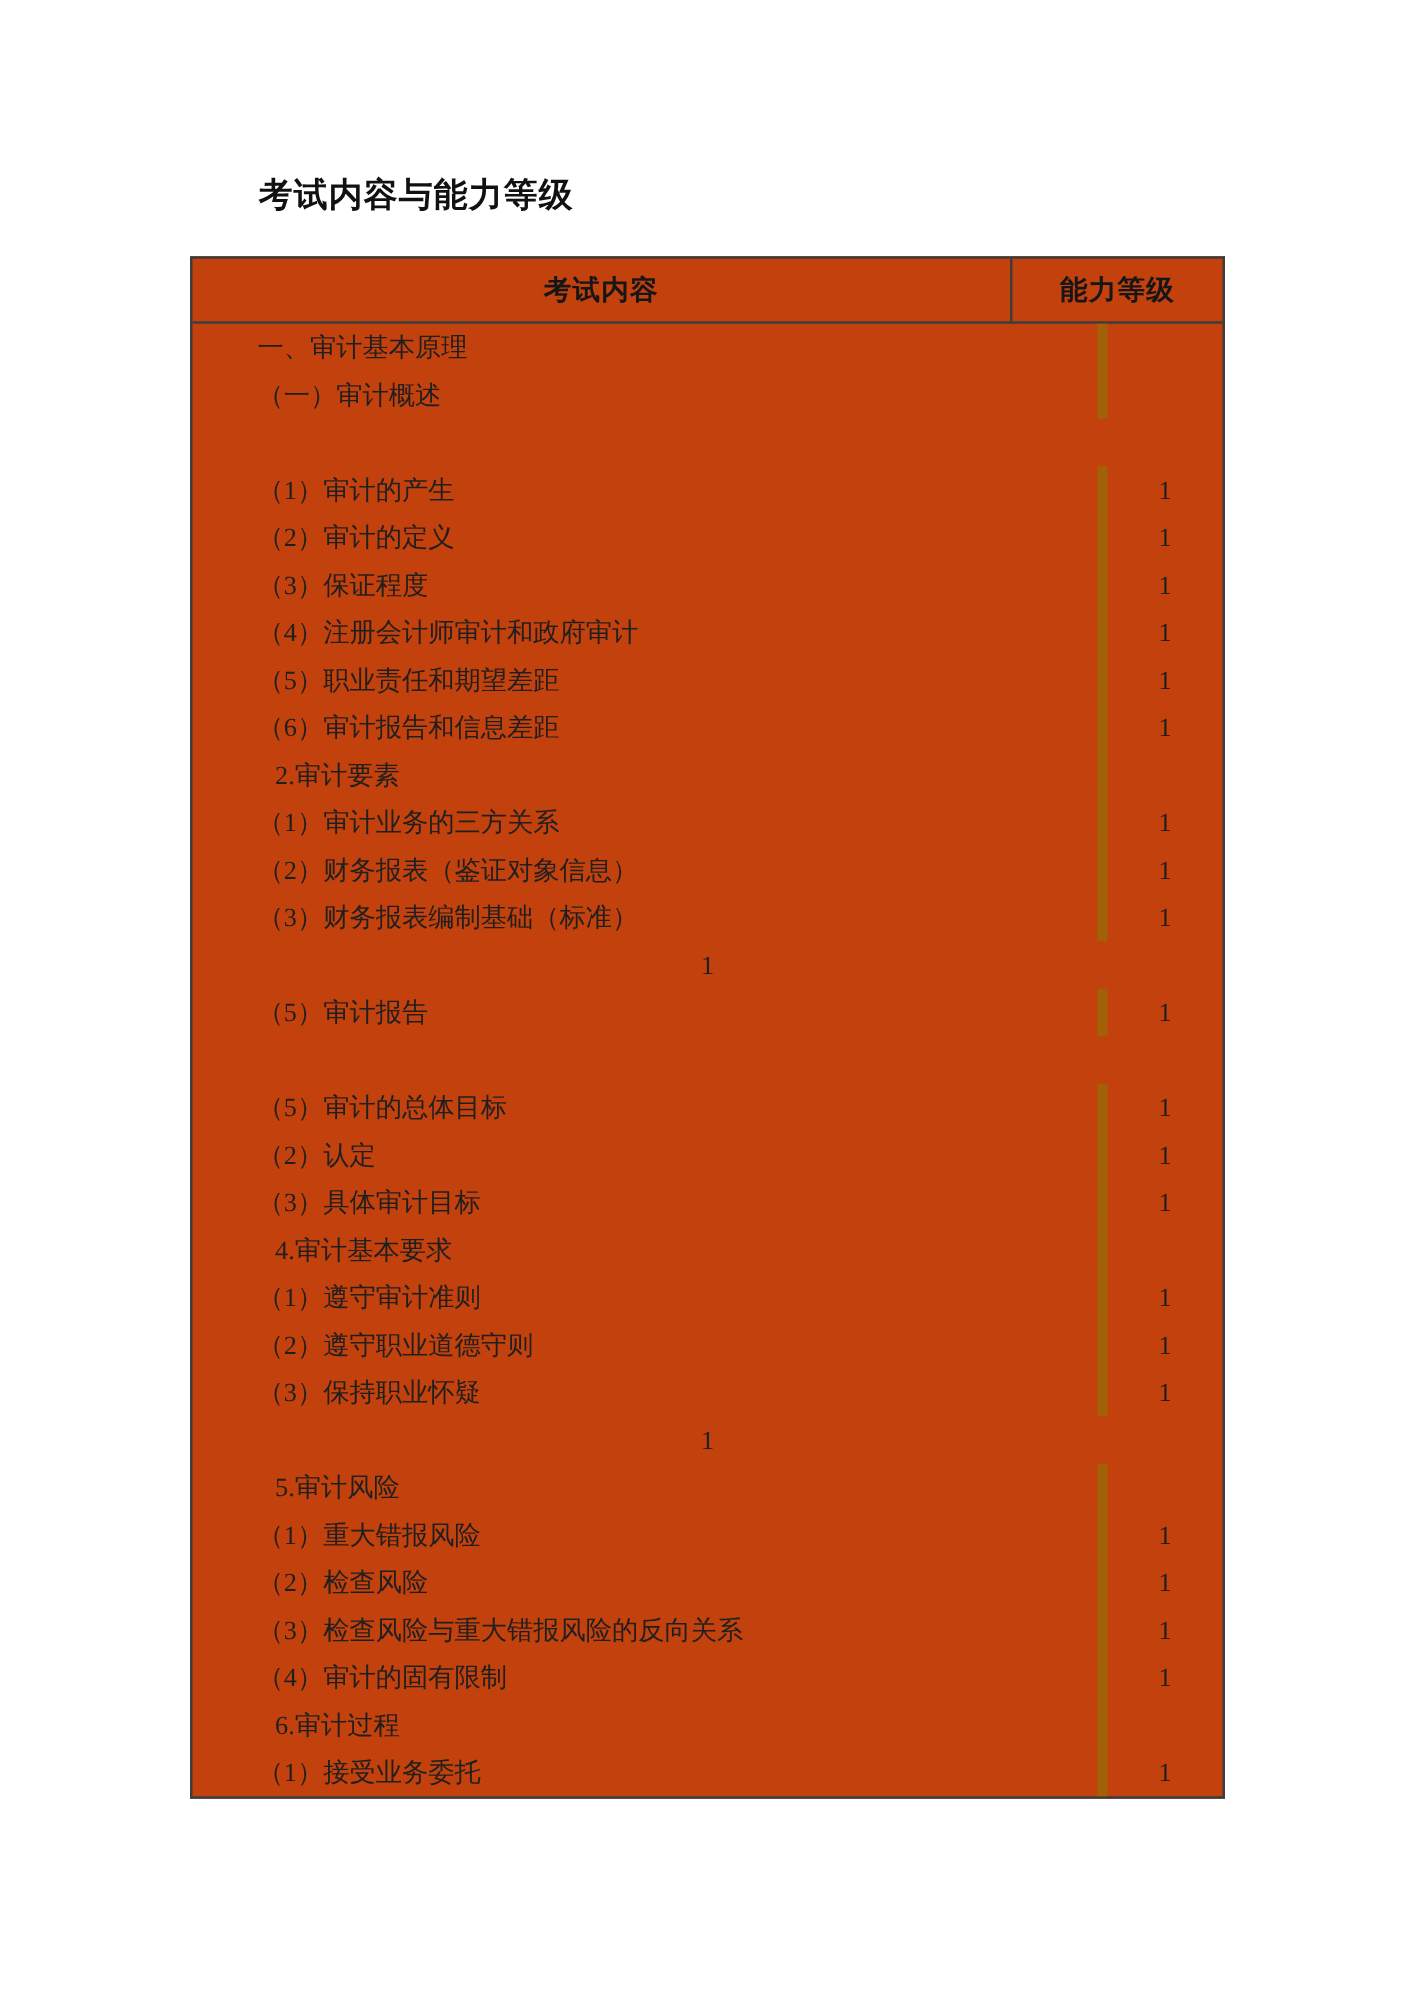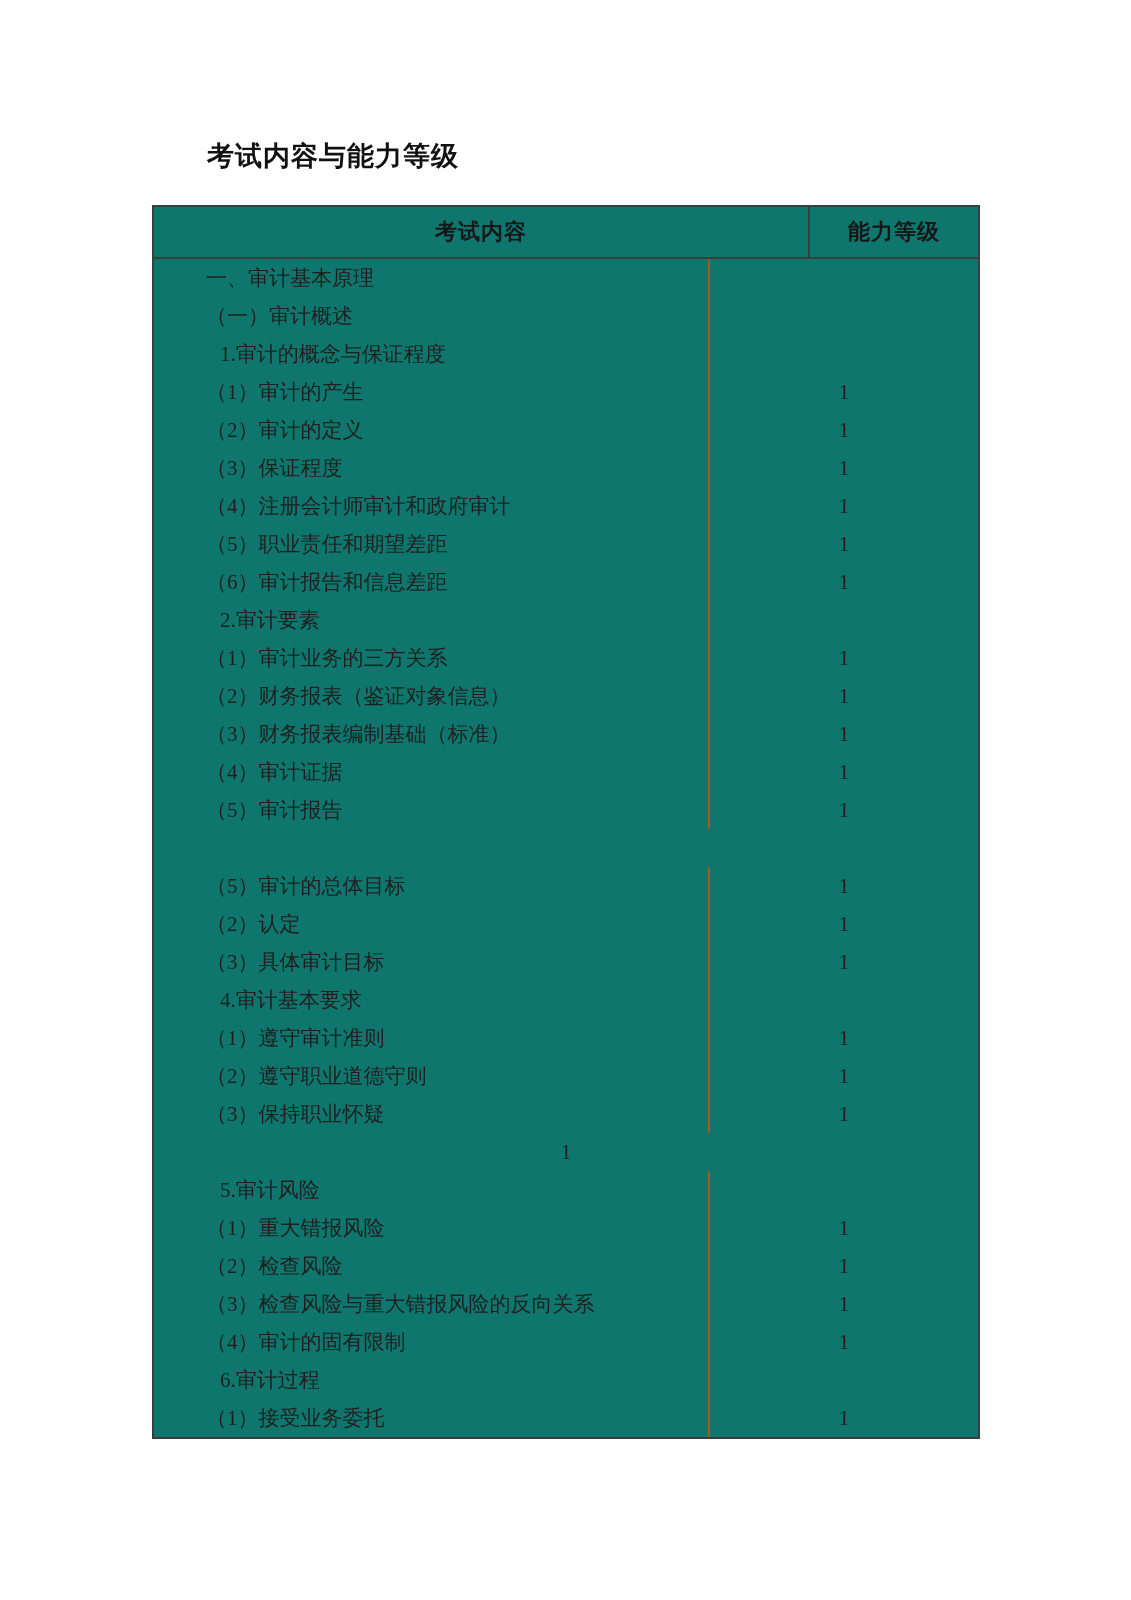--- a/index.html
+++ b/index.html
@@ -28,21 +28,21 @@
     color: #111111;
     font-family: "Liberation Sans", "DejaVu Sans", sans-serif;
   }
   .table {
     position: absolute;
     left: 152px;
     top: 205px;
     width: 824px;
     border: 2px solid #3d3d3d;
     box-sizing: content-box;
-    background: #0f766e;
+    background: #c2410c;
   }
   .thead {
     display: flex;
     height: 50px;
     border-bottom: 2px solid #3d3d3d;
     font-family: "Liberation Sans", "DejaVu Sans", sans-serif;
     font-weight: 700;
     font-size: 22px;
     color: #161616;
   }
@@ -69,23 +69,23 @@
   }
   .td {
     display: flex;
     align-items: center;
     font-size: 21px;
     color: #1f1f1f;
     height: 100%;
     box-sizing: border-box;
   }
   .td.content {
-    width: 556px;
+    width: 732px;
     padding-left: 52px;
-    border-right: 2px solid #a16207;
+    border-right: 8px solid #a16207;
     white-space: nowrap;
     overflow: hidden;
   }
   .trow.indent1 .td.content {
     padding-left: 66px;
   }
   .td.level {
     flex: 1;
     justify-content: center;
   }
@@ -104,21 +104,20 @@
     <div class="tbody" id="tbody">
         <div class="trow">
           <div class="td content">一、审计基本原理</div>
           <div class="td level"></div>
         </div>
         <div class="trow">
           <div class="td content">（一）审计概述</div>
           <div class="td level"></div>
         </div>
         <div class="trow indent1">
-          <div class="td content">1.审计的概念与保证程度</div>
           <div class="td level"></div>
         </div>
         <div class="trow">
           <div class="td content">（1）审计的产生</div>
           <div class="td level">1</div>
         </div>
         <div class="trow">
           <div class="td content">（2）审计的定义</div>
           <div class="td level">1</div>
         </div>
@@ -148,21 +147,20 @@
         </div>
         <div class="trow">
           <div class="td content">（2）财务报表（鉴证对象信息）</div>
           <div class="td level">1</div>
         </div>
         <div class="trow">
           <div class="td content">（3）财务报表编制基础（标准）</div>
           <div class="td level">1</div>
         </div>
         <div class="trow">
-          <div class="td content">（4）审计证据</div>
           <div class="td level">1</div>
         </div>
         <div class="trow">
           <div class="td content">（5）审计报告</div>
           <div class="td level">1</div>
         </div>
         <div class="trow indent1">
           <div class="td level"></div>
         </div>
         <div class="trow">

